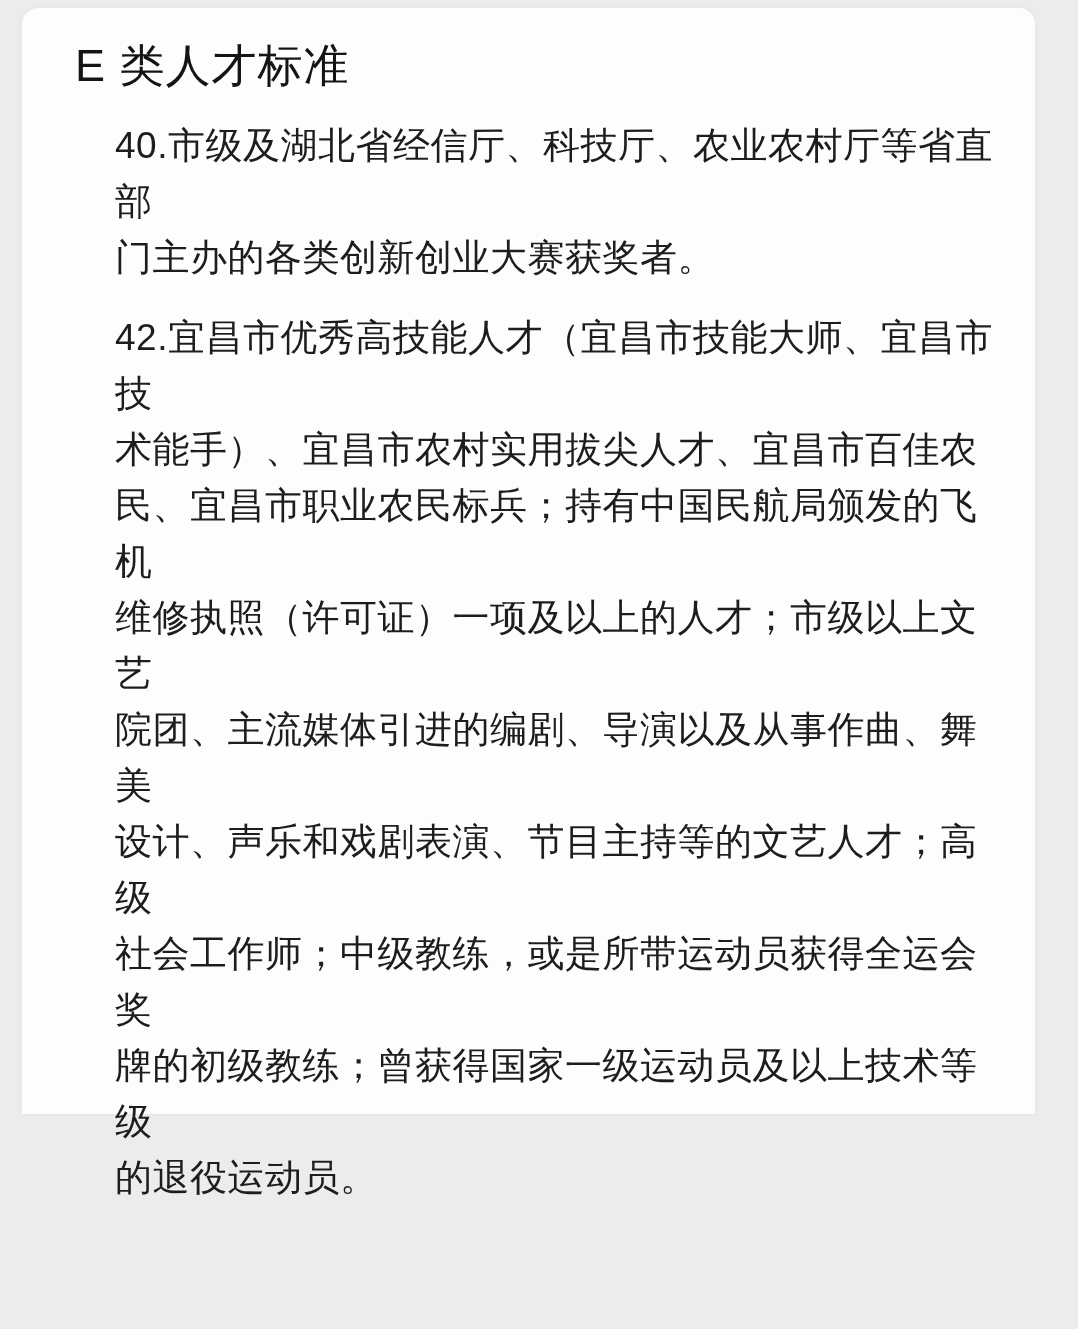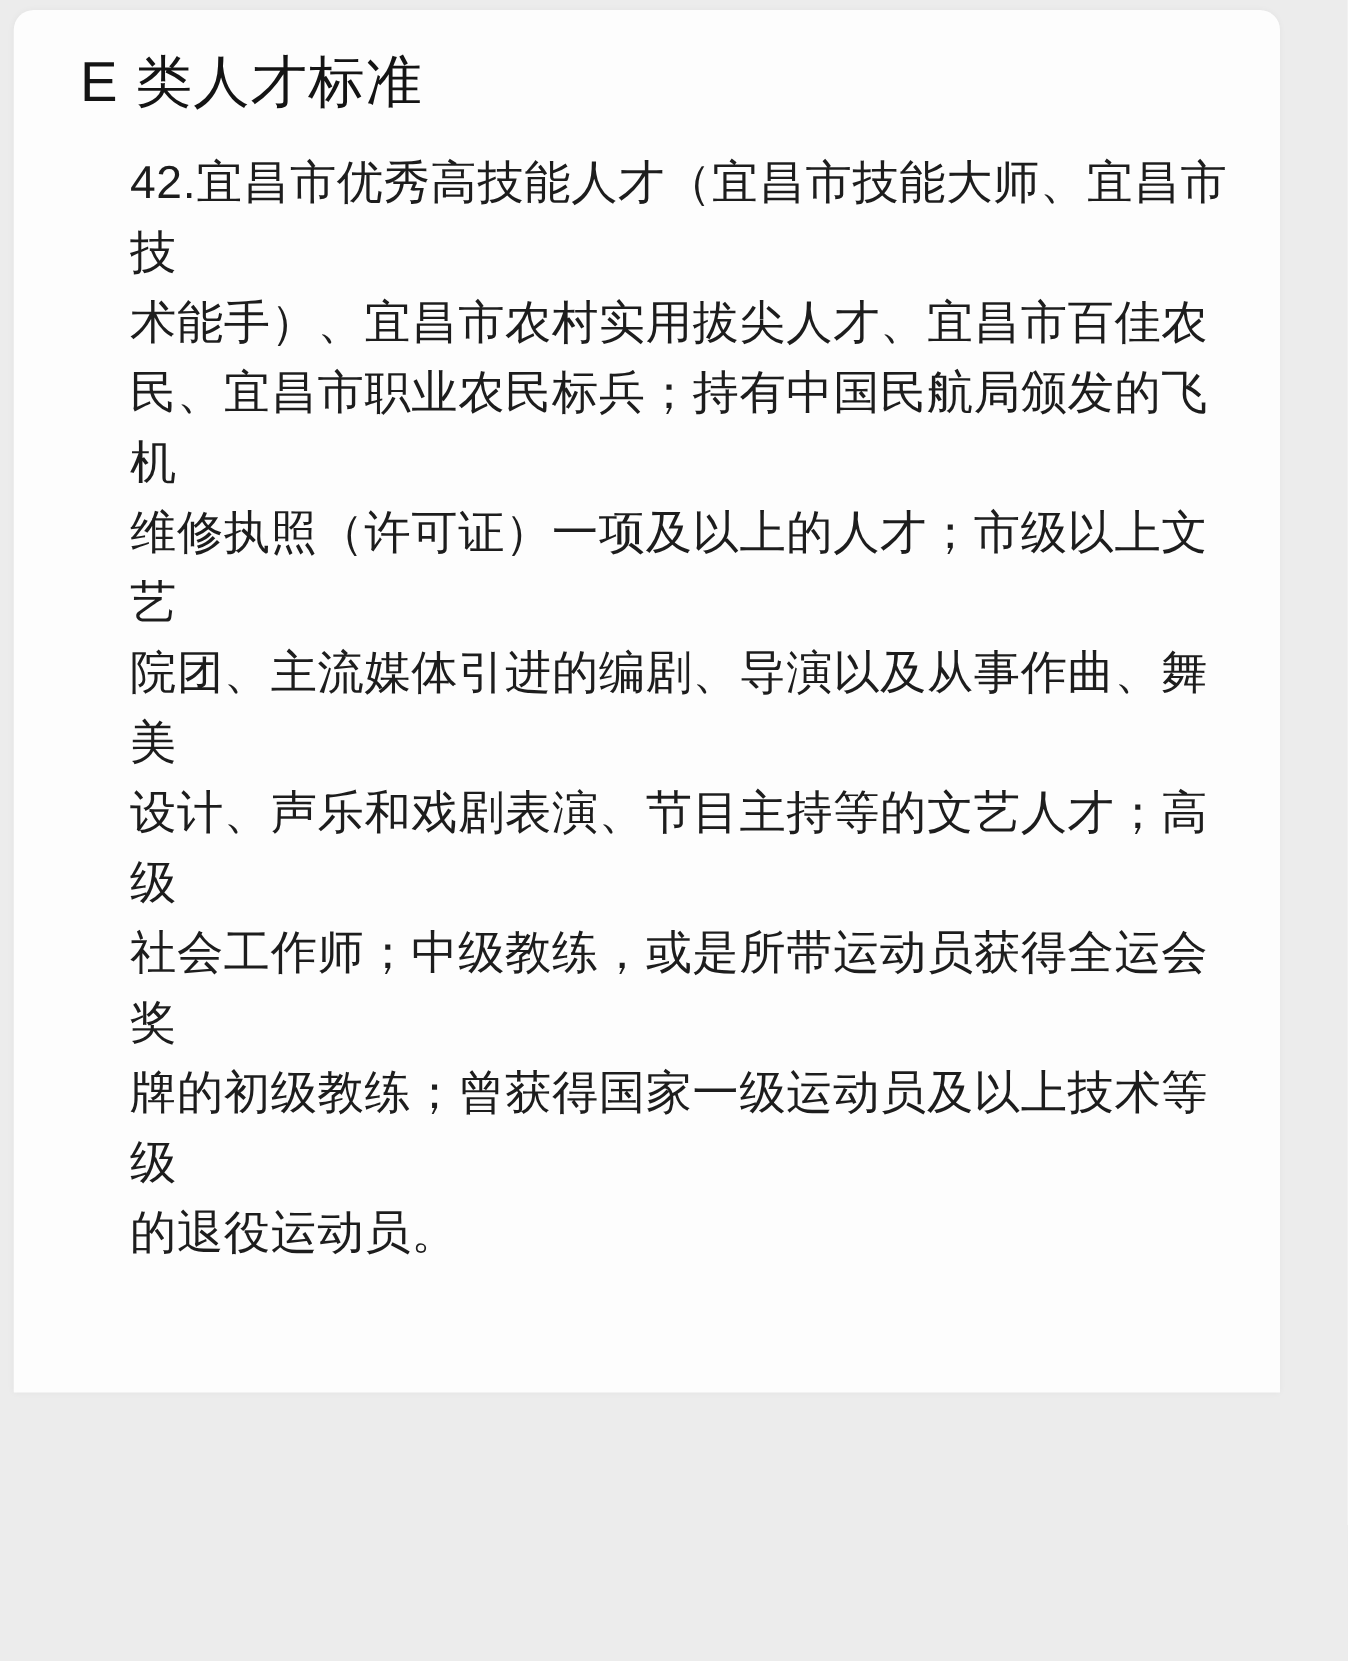--- a/index.html
+++ b/index.html
@@ -14,21 +14,21 @@
     position: relative;
     font-family: "Liberation Sans", "DejaVu Sans", sans-serif;
   }
   .page {
     position: absolute;
     inset: 0;
     background: #ececec;
   }
   .card {
     position: absolute;
-    left: 11px;
+    left: 22px;
     top: 8px;
     width: 1013px;
     height: 1106px;
     background: #fdfdfd;
     border-radius: 16px 16px 0 0;
     box-shadow: 0 0 6px rgba(0,0,0,0.04);
   }
   .doc-title {
     margin: 30px 40px 0 53px;
     font-size: 45px;
@@ -47,20 +47,22 @@
     letter-spacing: 0.5px;
   }
 </style>
 </head>
 <body>
 
 <div class="page">
   <div class="card">
     <h1 class="doc-title">E 类人才标准</h1>
 
+    <p class="para">40.市级及湖北省经信厅、科技厅、农业农村厅等省直部
+门主办的各类创新创业大赛获奖者。</p>
 
 
     <p class="para">42.宜昌市优秀高技能人才（宜昌市技能大师、宜昌市技
 术能手）、宜昌市农村实用拔尖人才、宜昌市百佳农
 民、宜昌市职业农民标兵；持有中国民航局颁发的飞机
 维修执照（许可证）一项及以上的人才；市级以上文艺
 院团、主流媒体引进的编剧、导演以及从事作曲、舞美
 设计、声乐和戏剧表演、节目主持等的文艺人才；高级
 社会工作师；中级教练，或是所带运动员获得全运会奖
 牌的初级教练；曾获得国家一级运动员及以上技术等级

